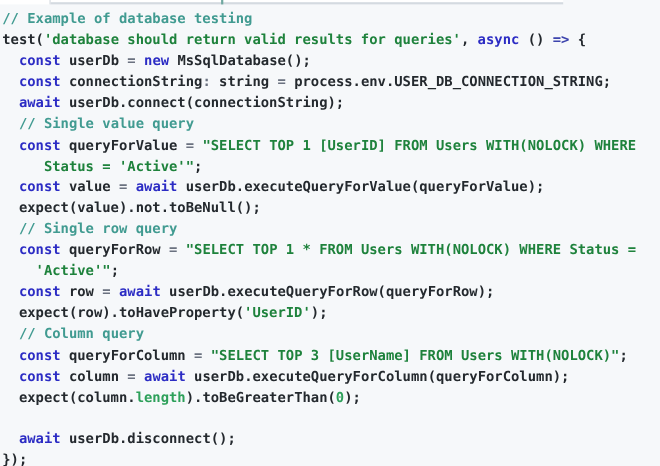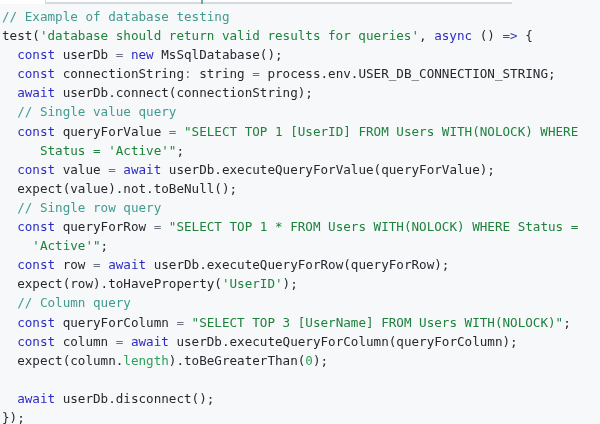--- a/index.html
+++ b/index.html
@@ -10,20 +10,21 @@
     width: 600px;
     height: 424px;
     overflow: hidden;
     background: var(--bg, #f6f8fa);
     font-family: "DejaVu Sans Mono", "Liberation Mono", monospace;
   }
   .screen {
     position: relative;
     width: 512px;
     height: 424px;
+    font-weight: bold;
   }
   
   .top-strip {
     position: relative;
     height: 4px;
     background: var(--strip, #ffffff);
   }
   .divider-line {
     position: absolute;
     top: 2px;

